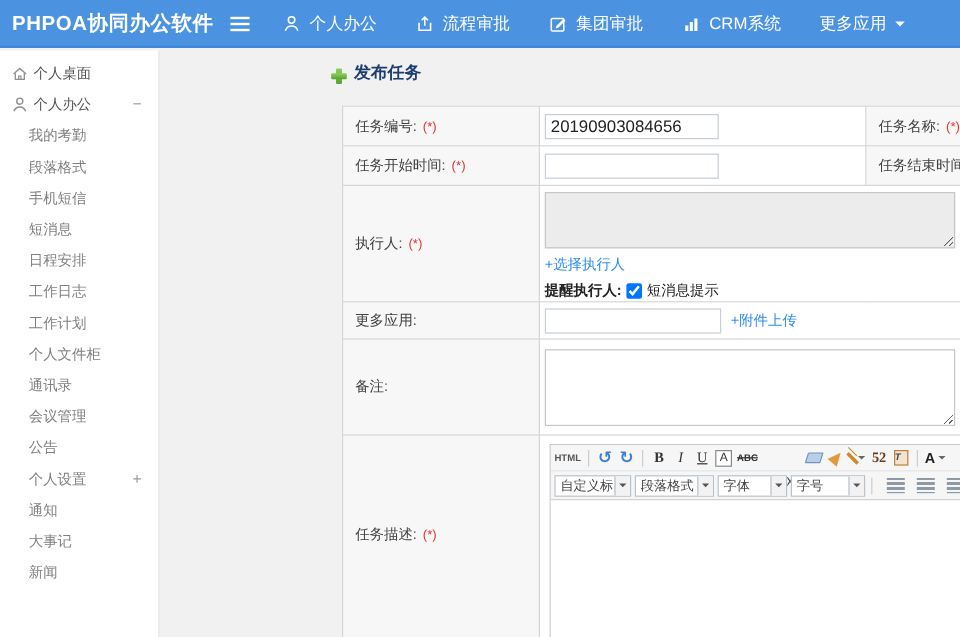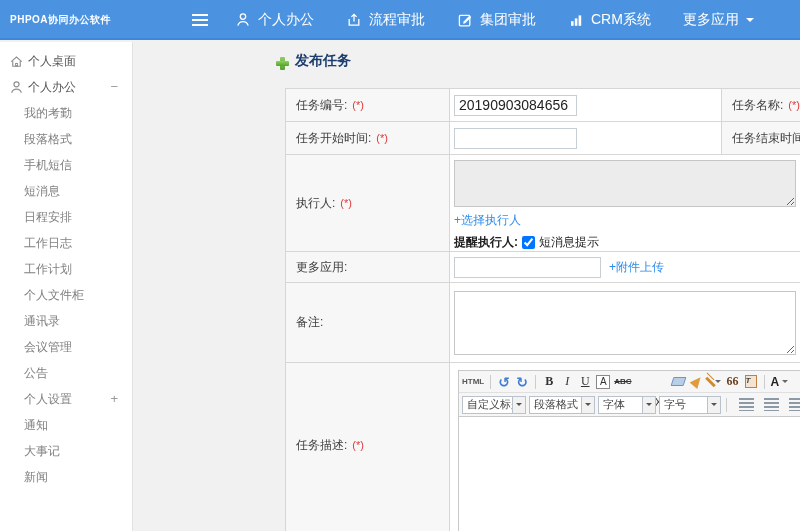--- a/index.html
+++ b/index.html
@@ -4,21 +4,21 @@
 <style>
   * { margin:0; padding:0; box-sizing:border-box; }
   html,body { width:800px; height:531px; overflow:hidden;
     font-family:"Liberation Sans","DejaVu Sans",sans-serif; }
   .app { position:relative; width:800px; height:531px; background:#f1f1f1; overflow:hidden; }
 
   
   .hdr { position:absolute; left:0; top:0; width:800px; height:40px; background:#4b93e1;
          border-bottom:2px solid #3c86dd; }
   .logo { position:absolute; left:10px; top:0; height:40px; line-height:40px; color:#fff;
-          font-size:10px; font-weight:bold; letter-spacing:.5px; }
+          font-size:17px; font-weight:bold; letter-spacing:.5px; }
   .hamburger { position:absolute; left:192px; top:14px; width:16px; height:12px; cursor:pointer; }
   .hamburger i { display:block; height:2px; background:#fff; margin-bottom:3px; }
   .topnav { position:absolute; left:235px; top:0; height:40px; display:flex; align-items:center; gap:32px; }
   .nav-item { display:flex; align-items:center; gap:7px; color:#fff; font-size:14px; cursor:pointer; white-space:nowrap; }
   .nav-icon { width:16px; height:16px; color:#fff; display:inline-flex; }
   .nav-icon svg { width:16px; height:16px; }
   .caret { display:inline-block; width:0; height:0; border:4px solid transparent; border-top-color:#fff; margin-top:4px; }
 
   
   .sidebar { position:absolute; left:0; top:42px; width:133px; bottom:0; background:#fff;
@@ -43,21 +43,21 @@
 
   
   table.form { position:absolute; left:151px; top:46px; width:900px; border-collapse:collapse;
                table-layout:fixed; background:#fff; }
   table.form td { border:1px solid #d6d6d6; font-size:12px; color:#404040; vertical-align:middle; }
   td.lbl { background:#f7f7f7; padding-left:10px; }
   td.fld { background:#fff; padding-left:4px; }
   .req { color:#e03a3a; font-style:normal; margin-left:5px; font-size:11px; }
   .ti { border:1px solid #c6ced6; height:21px; padding:0 4px; font-size:13px; color:#222;
         font-family:inherit; background:#fff; }
-  .w145 { width:123px; }
+  .w145 { width:145px; }
   textarea.exec { display:block; width:342px; height:47px; background:#ececec;
                   border:1px solid #c6c6c6; margin-top:5px; font-family:inherit; }
   textarea.remark { display:block; width:342px; height:64px; background:#fff;
                     border:1px solid #c6c6c6; margin:6px 0; font-family:inherit; }
   a.blue { color:#2f8ded; font-size:12px; text-decoration:none; cursor:pointer; }
   .link-row { margin-top:5px; }
   .remind { margin-top:5px; display:flex; align-items:center; gap:4px; font-size:12px; color:#222; }
   .remind b { font-weight:bold; }
   .attach-row { display:flex; align-items:center; gap:8px; }
   td.desc-lbl { vertical-align:bottom; padding-bottom:40px; }
@@ -327,21 +327,21 @@
               <span class="tbtn">
                     <i class="shape eraser"></i>
                   </span>
               <span class="tbtn">
                     <i class="shape broom"></i>
                   </span>
               <span class="tbtn">
                     <i class="wand"></i>
                     <i class="mini-caret"></i>
                   </span>
-              <span class="tbtn quote">66</span>
+              <span class="tbtn quote">52</span>
               <span class="tbtn">
                     <i class="shape clip">T</i>
                   </span>
               <i class="vsep"></i>
               <span class="tbtn colorA">
                     <b>A</b>
                     <i class="mini-caret"></i>
                   </span>
             </div>
 

